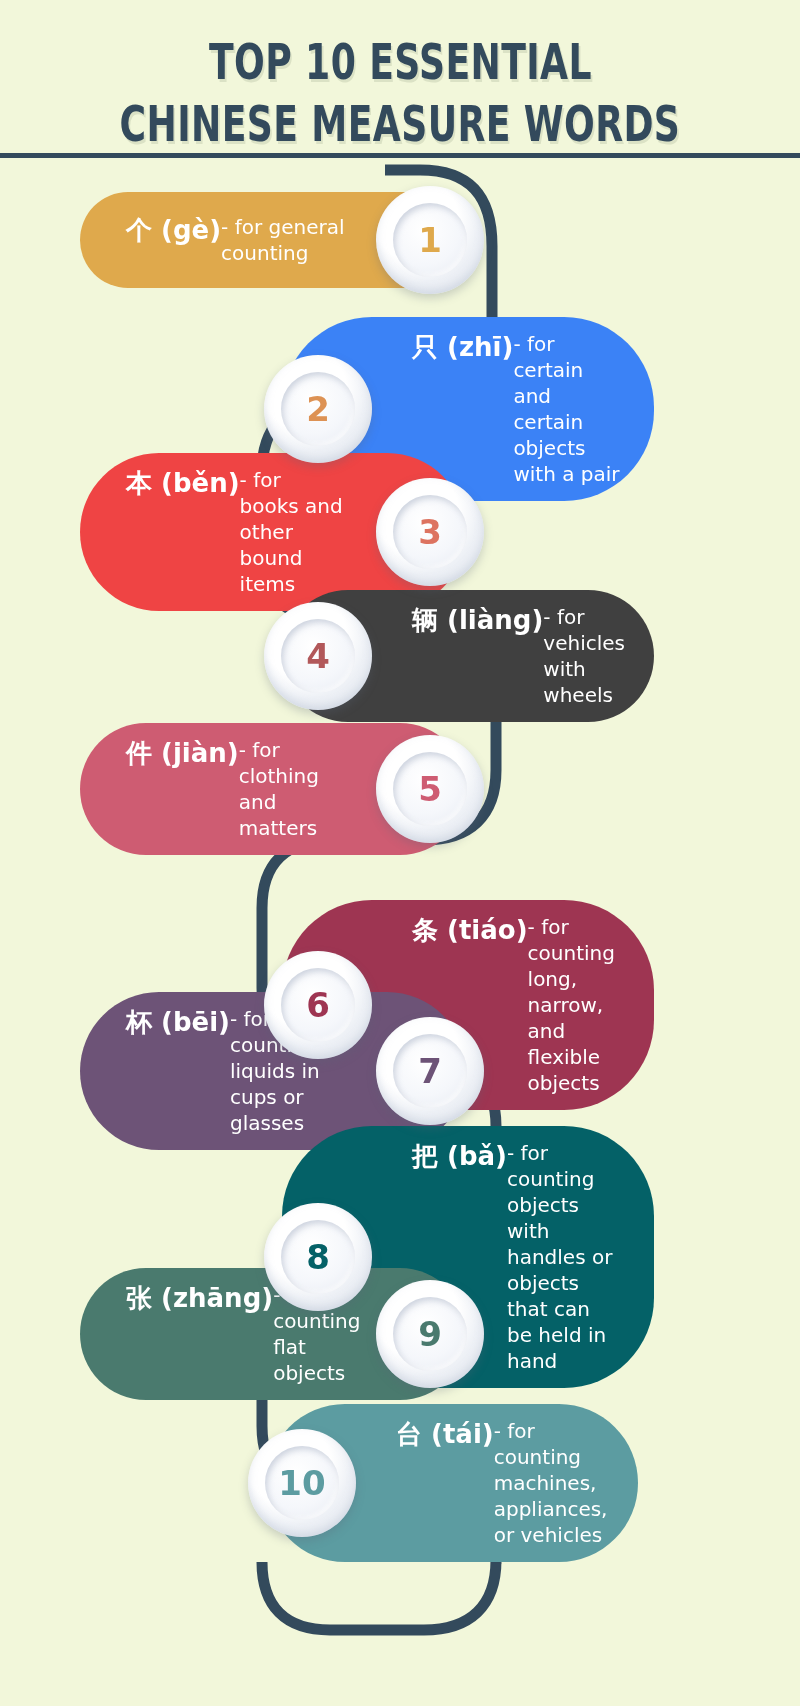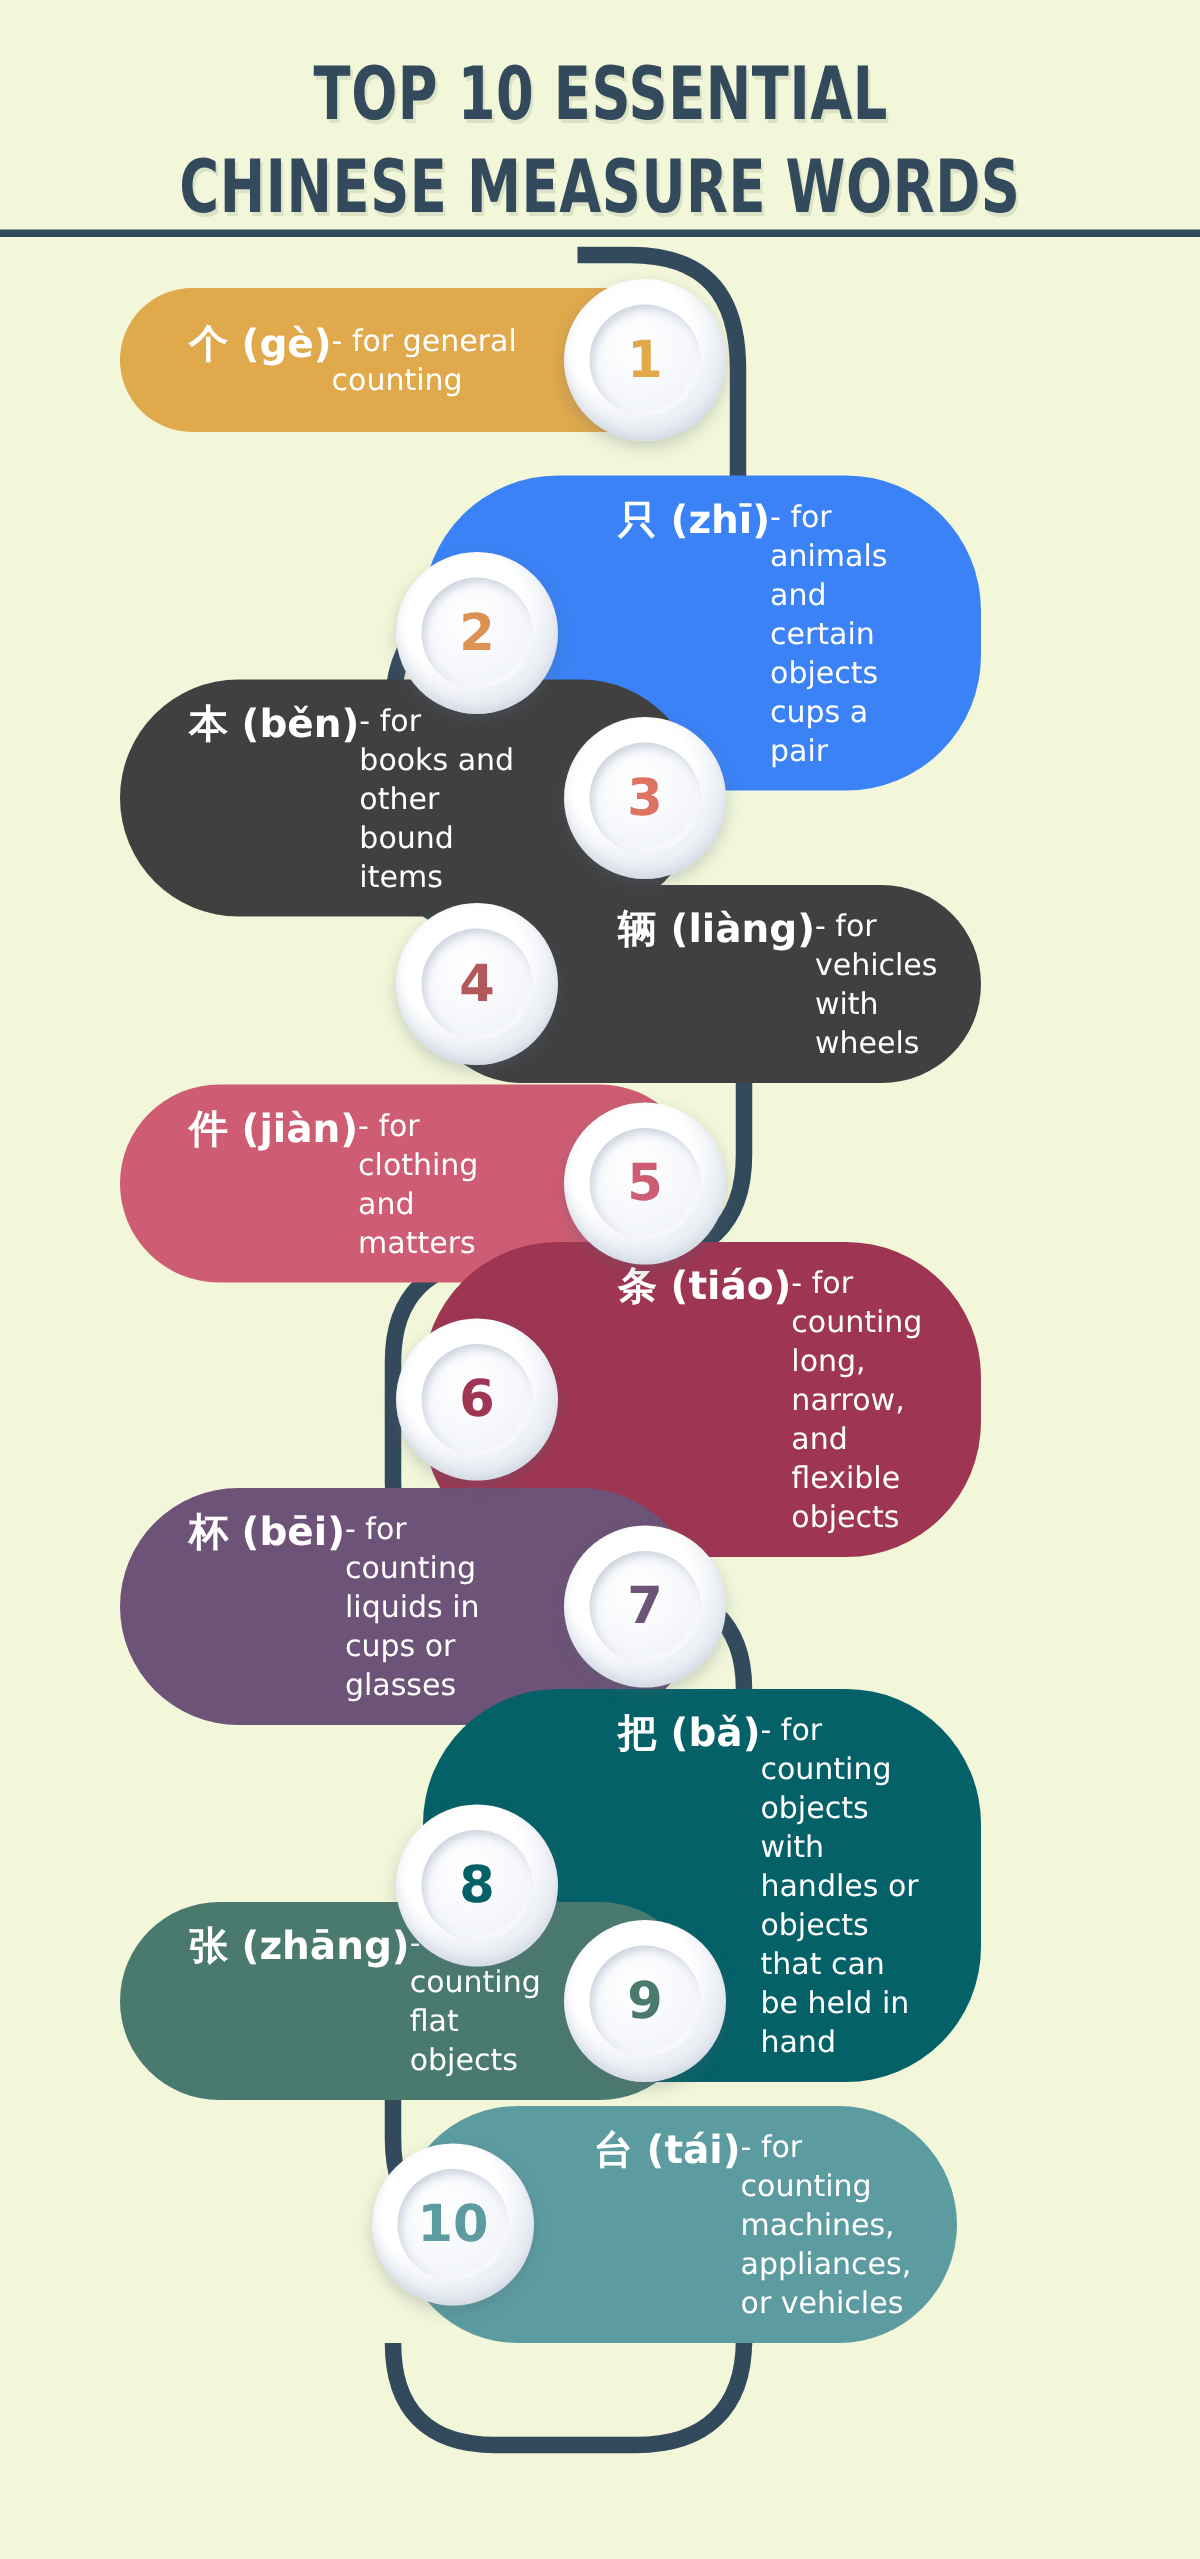--- a/index.html
+++ b/index.html
@@ -130,32 +130,32 @@
           <span class="num" style="color: rgb(223, 169, 76);">1</span>
         </div>
     </div>
   </div>
 </div>
 
 <div class="row right" style="left:282px;top:317px;">
   <div class="pill" style="width: 372px; background: #3b82f6;">
     <div class="txt" style="align-items:flex-start;">
       <div class="word">只 (zhī)</div>
-      <div class="desc">- for animals and certain objects cups a pair</div>
+      <div class="desc">- for certain and certain objects with a pair</div>
     </div>
     <div class="badge" style="outline: 0px;">
       <div class="inner">
           <span class="num" style="color: rgb(221, 146, 84);">2</span>
         </div>
     </div>
   </div>
 </div>
 
 <div class="row left" style="left:80px;top:453px;">
-  <div class="pill" style="width: 386px; background: #404040;">
+  <div class="pill" style="width: 386px; background: #ef4444;">
     <div class="txt">
       <div class="word">本 (běn)</div>
       <div class="desc">- for books and other bound items</div>
     </div>
     <div class="badge" style="outline: 0px;">
       <div class="inner">
           <span class="num" style="color: rgb(221, 115, 96);">3</span>
         </div>
     </div>
   </div>
@@ -182,21 +182,21 @@
       <div class="desc">- for clothing and matters</div>
     </div>
     <div class="badge" style="outline: 0px;">
       <div class="inner">
           <span class="num" style="color: rgb(206, 92, 114);">5</span>
         </div>
     </div>
   </div>
 </div>
 
-<div class="row right" style="left:282px;top:828px;align-items:center;">
+<div class="row right" style="left:282px;top:900px;align-items:center;">
   <div class="pill" style="width: 372px; background: rgb(158, 53, 82);">
     <div class="txt">
       <div class="word">条 (tiáo)</div>
       <div class="desc">- for counting long, narrow, and flexible objects</div>
     </div>
     <div class="badge" style="outline: 0px;">
       <div class="inner">
           <span class="num" style="color: rgb(158, 53, 82);">6</span>
         </div>
     </div>

